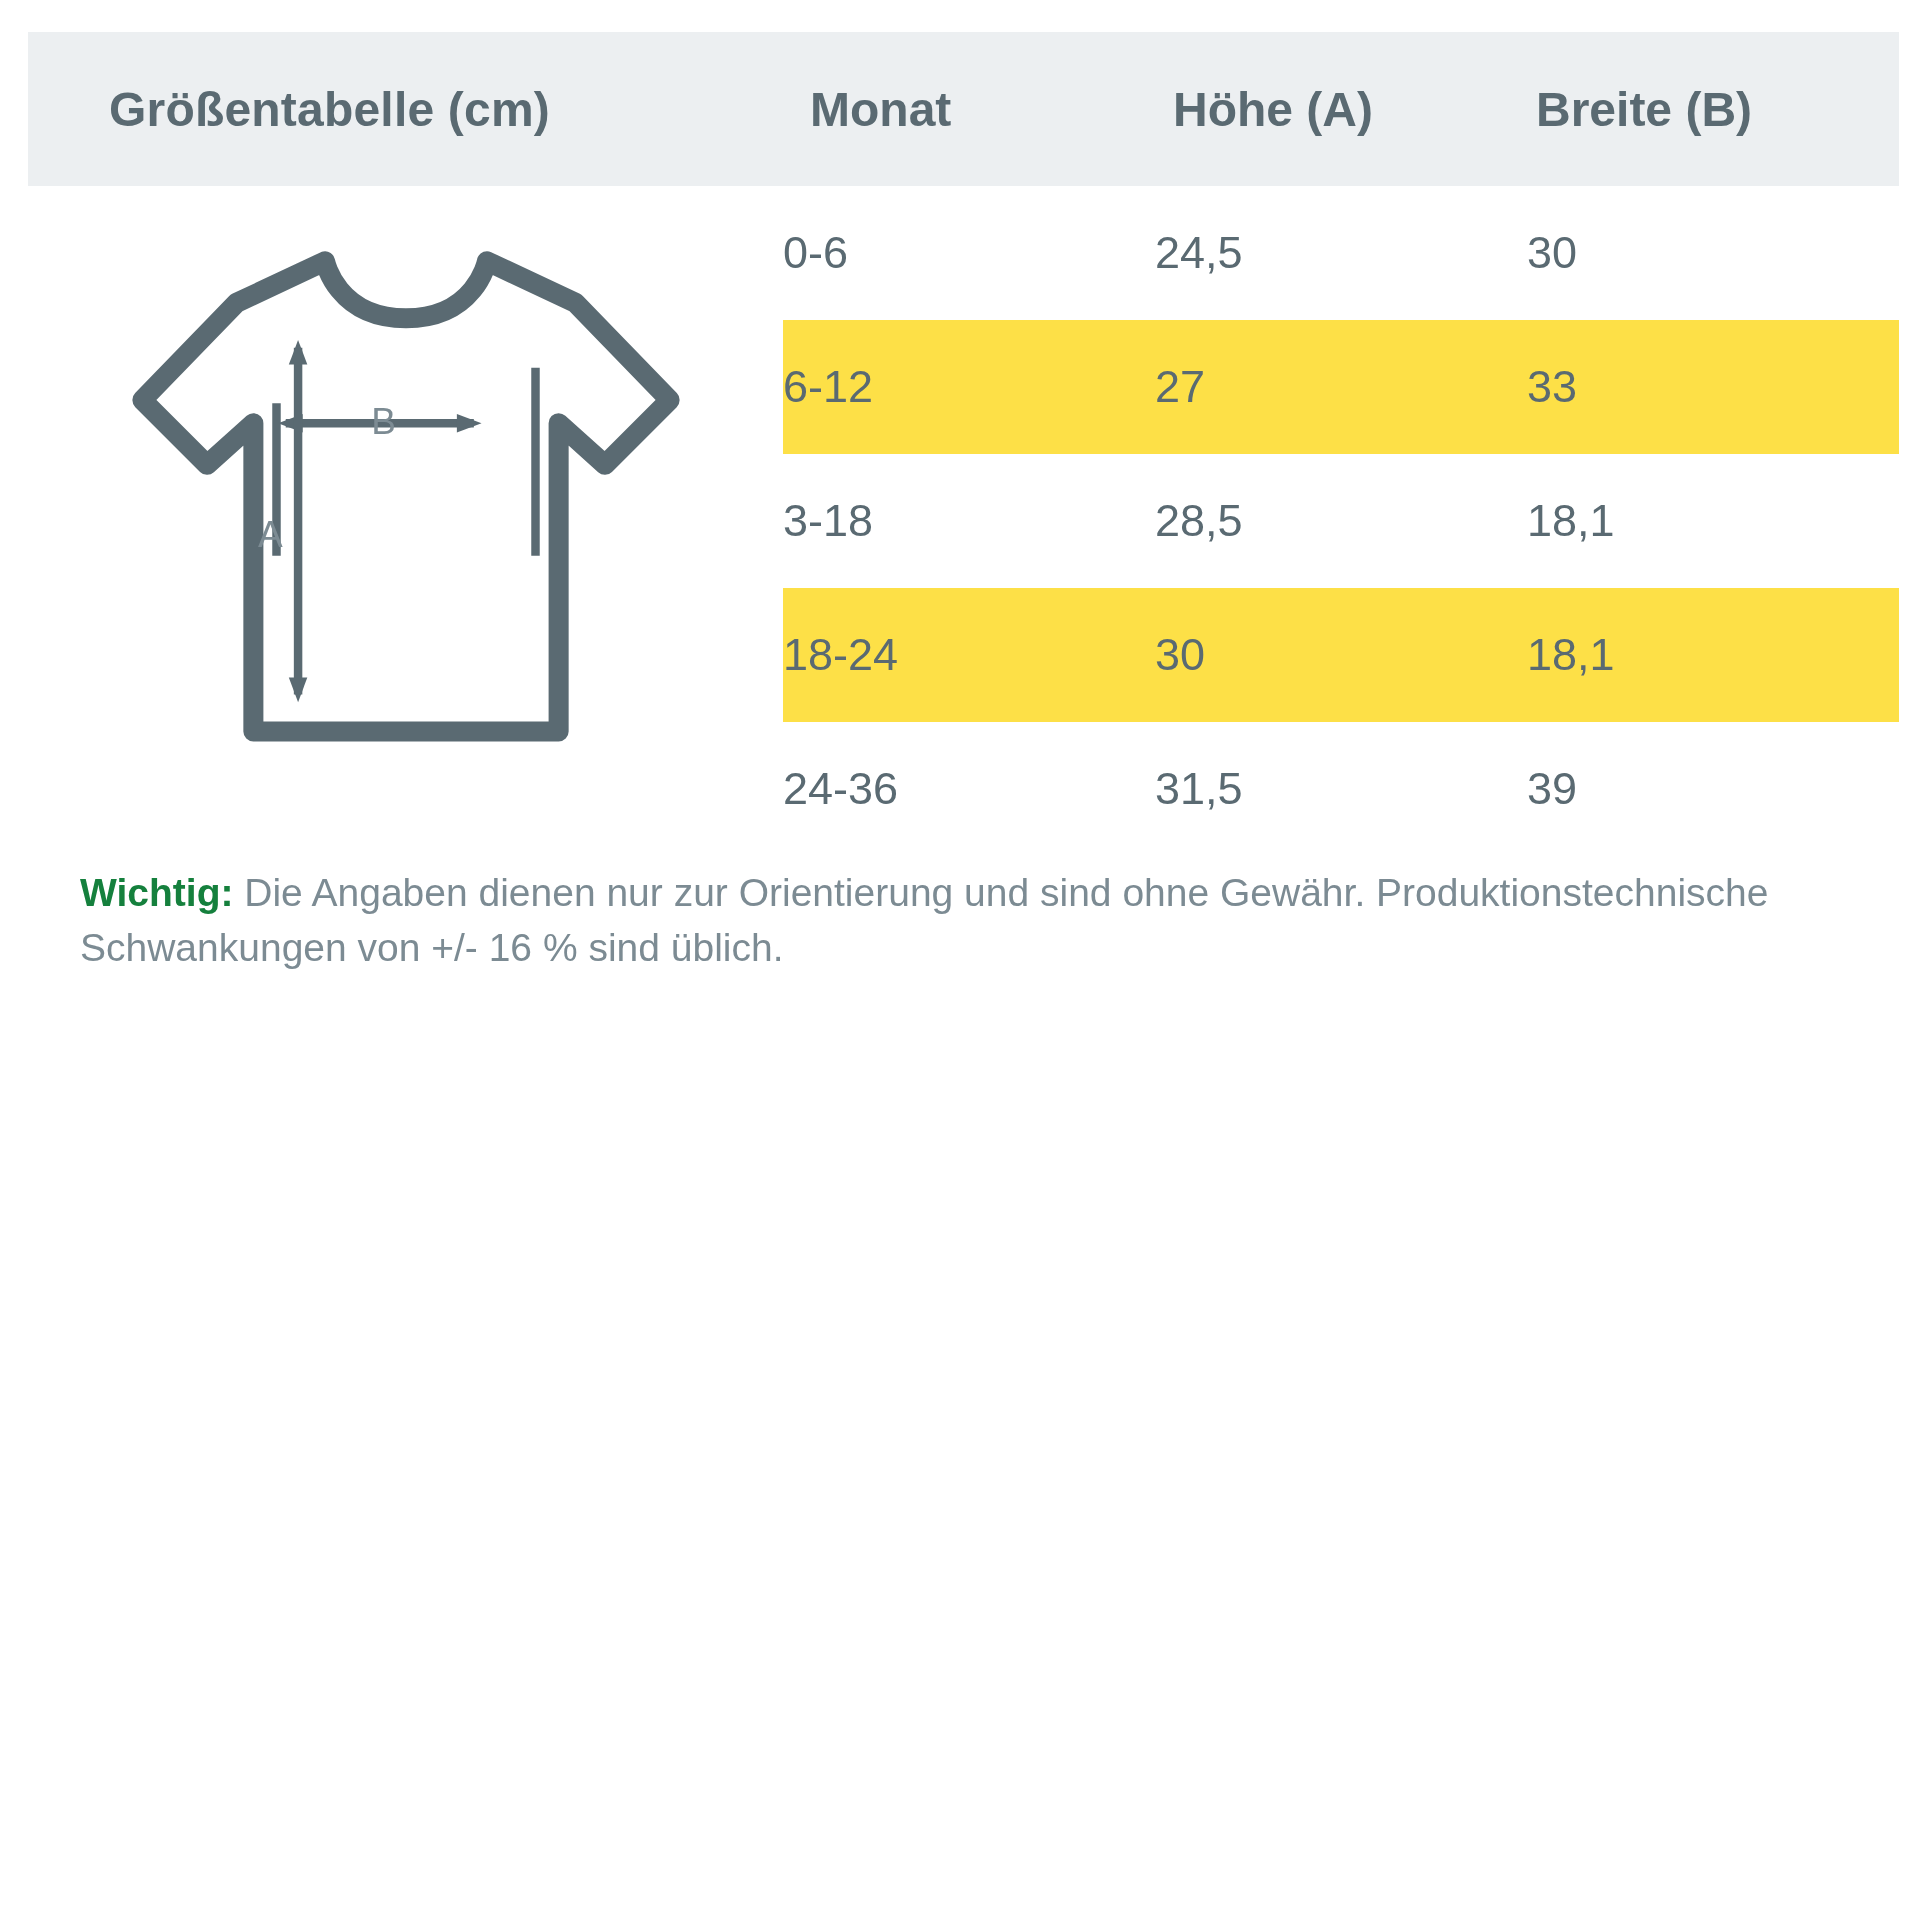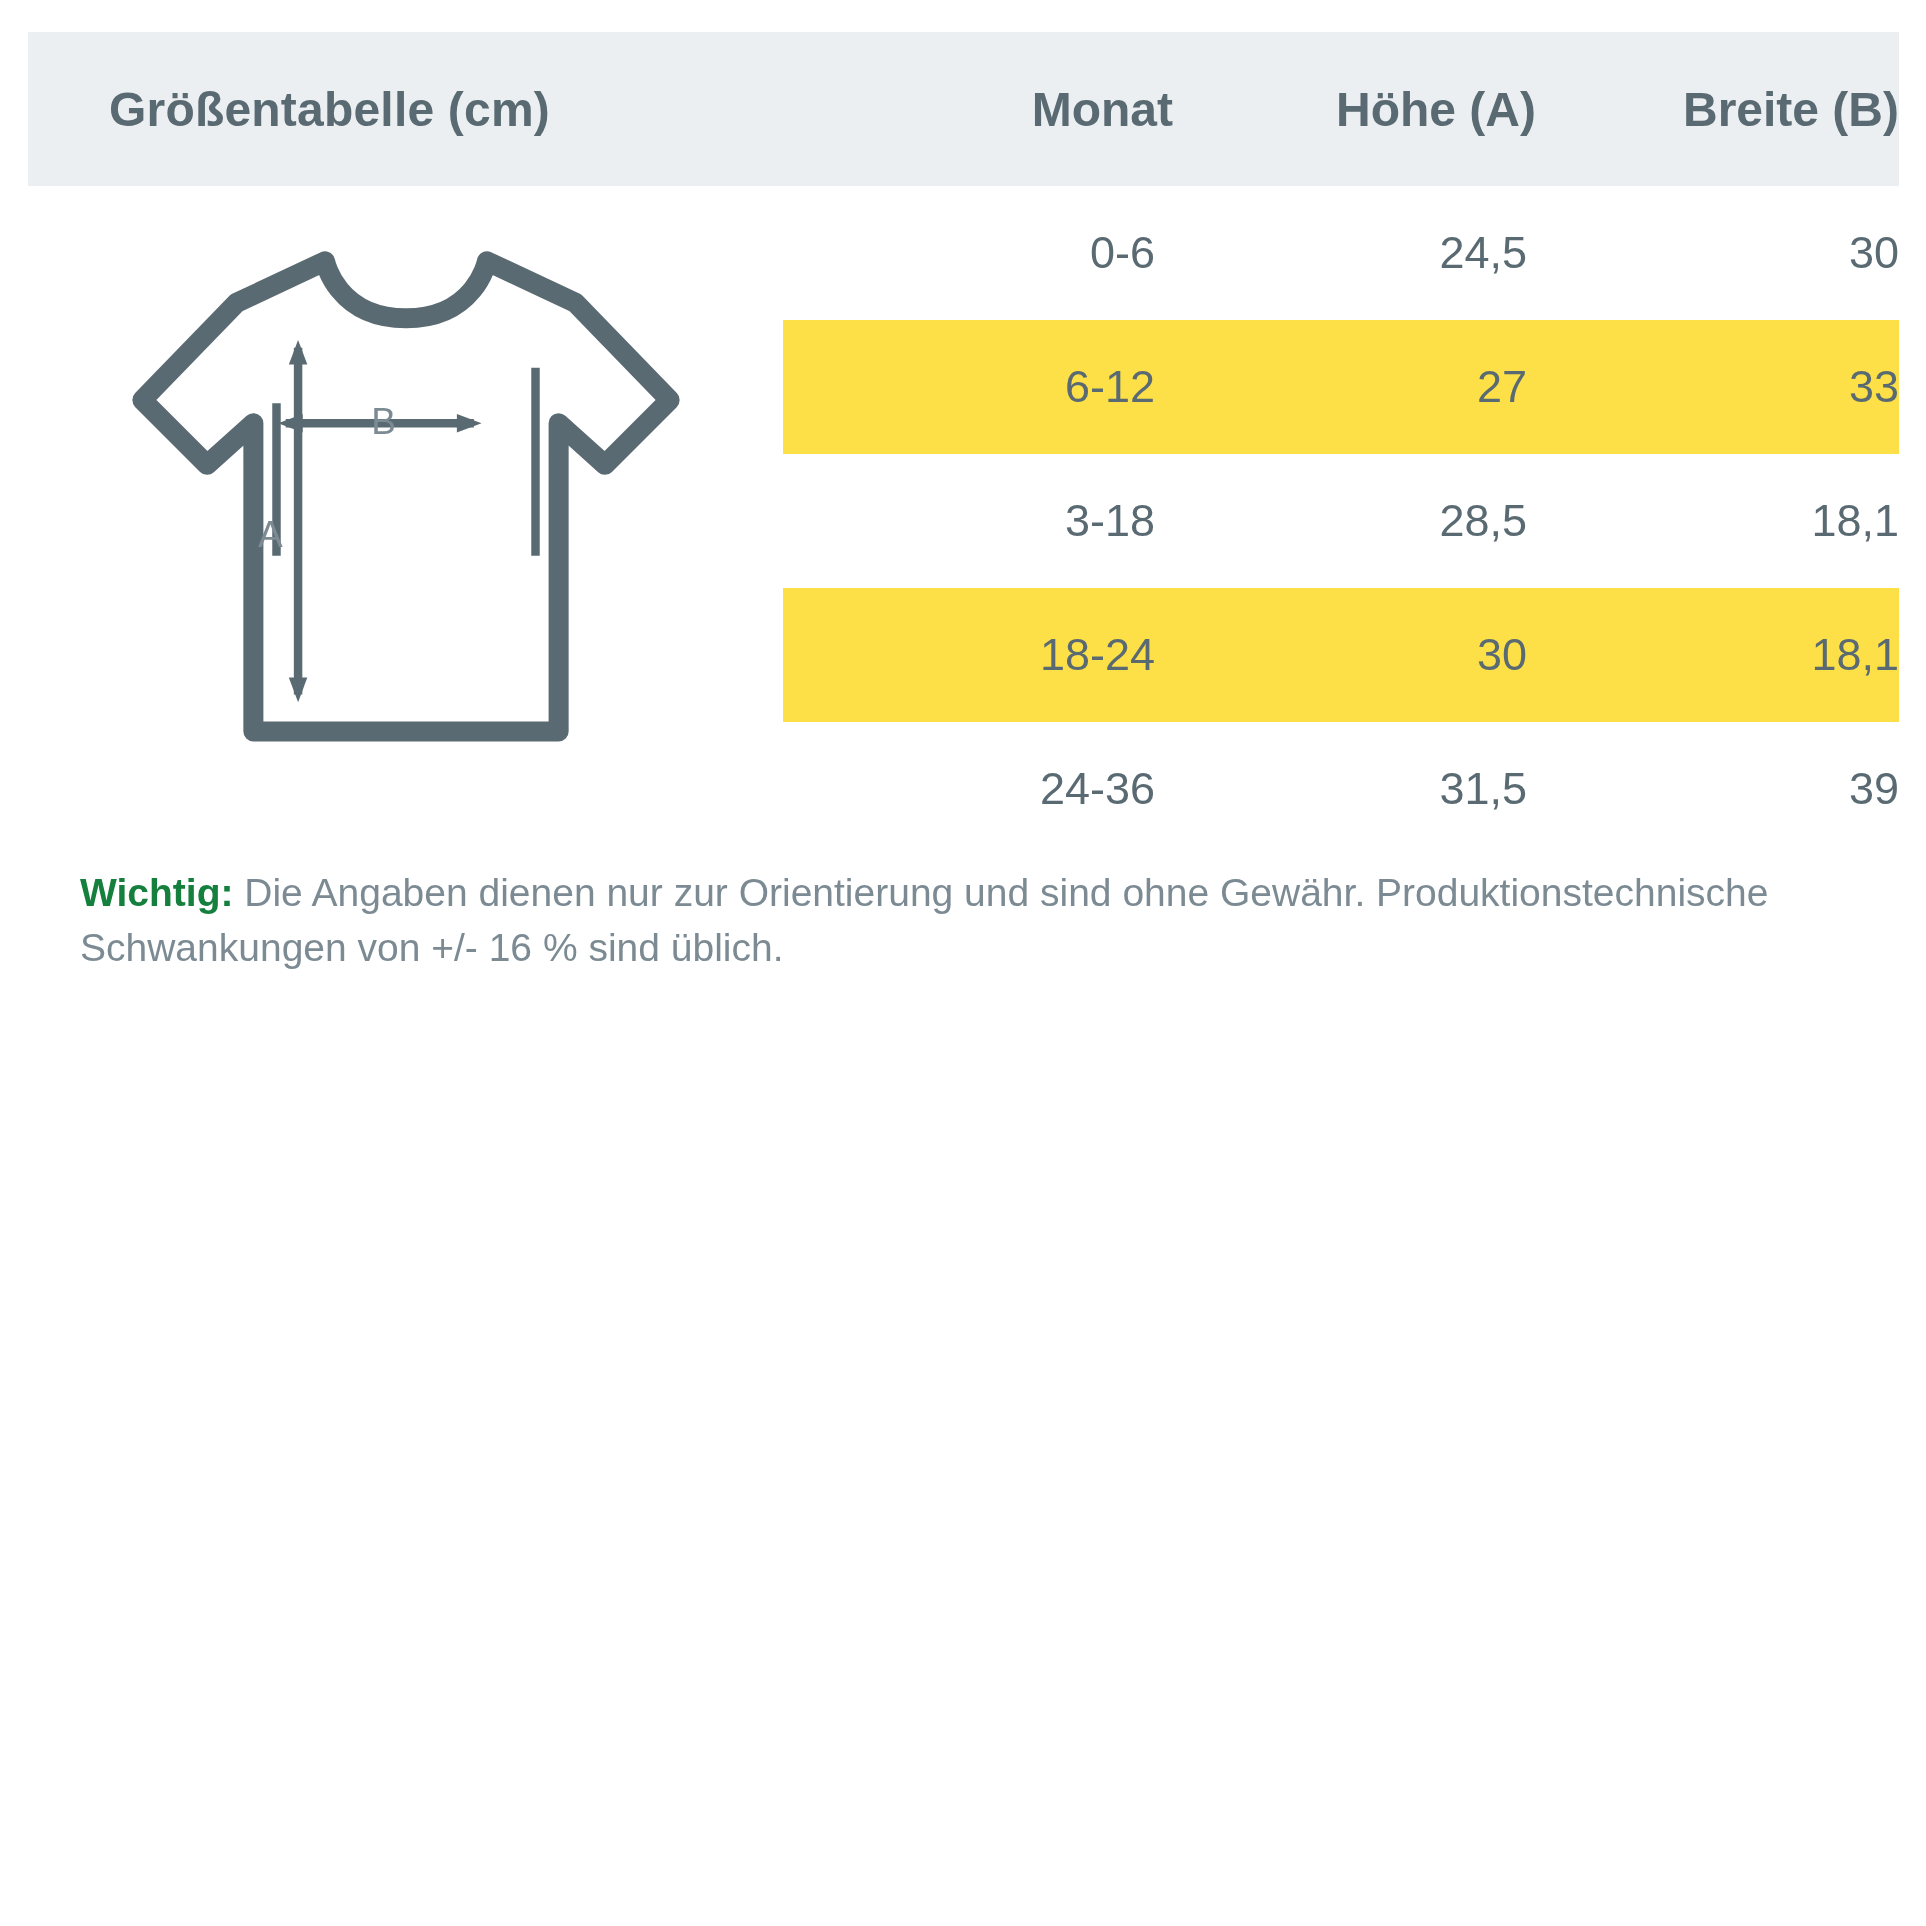--- a/index.html
+++ b/index.html
@@ -38,21 +38,21 @@
     padding-left: 54px;
     box-sizing: border-box;
     font-size: 48px;
     font-weight: bold;
     color: #5a6a72;
     letter-spacing: 0.2px;
     margin-left: 27px;
   }
   .header-cell {
     flex: 1;
-    text-align: right;
+    text-align: left;
     font-size: 48px;
     font-weight: bold;
     color: #5a6a72;
   }
 
   
   .content {
     position: absolute;
     left: 28px;
     top: 186px;
@@ -81,21 +81,21 @@
   .row {
     display: flex;
     height: 134px;
     align-items: center;
   }
   .row.alt {
     background: #fde047;
   }
   .cell {
     flex: 1;
-    text-align: right;
+    text-align: left;
     font-size: 45px;
     color: #5a6a72;
     font-weight: normal;
   }
 
   
   .note {
     position: absolute;
     left: 80px;
     top: 865px;

